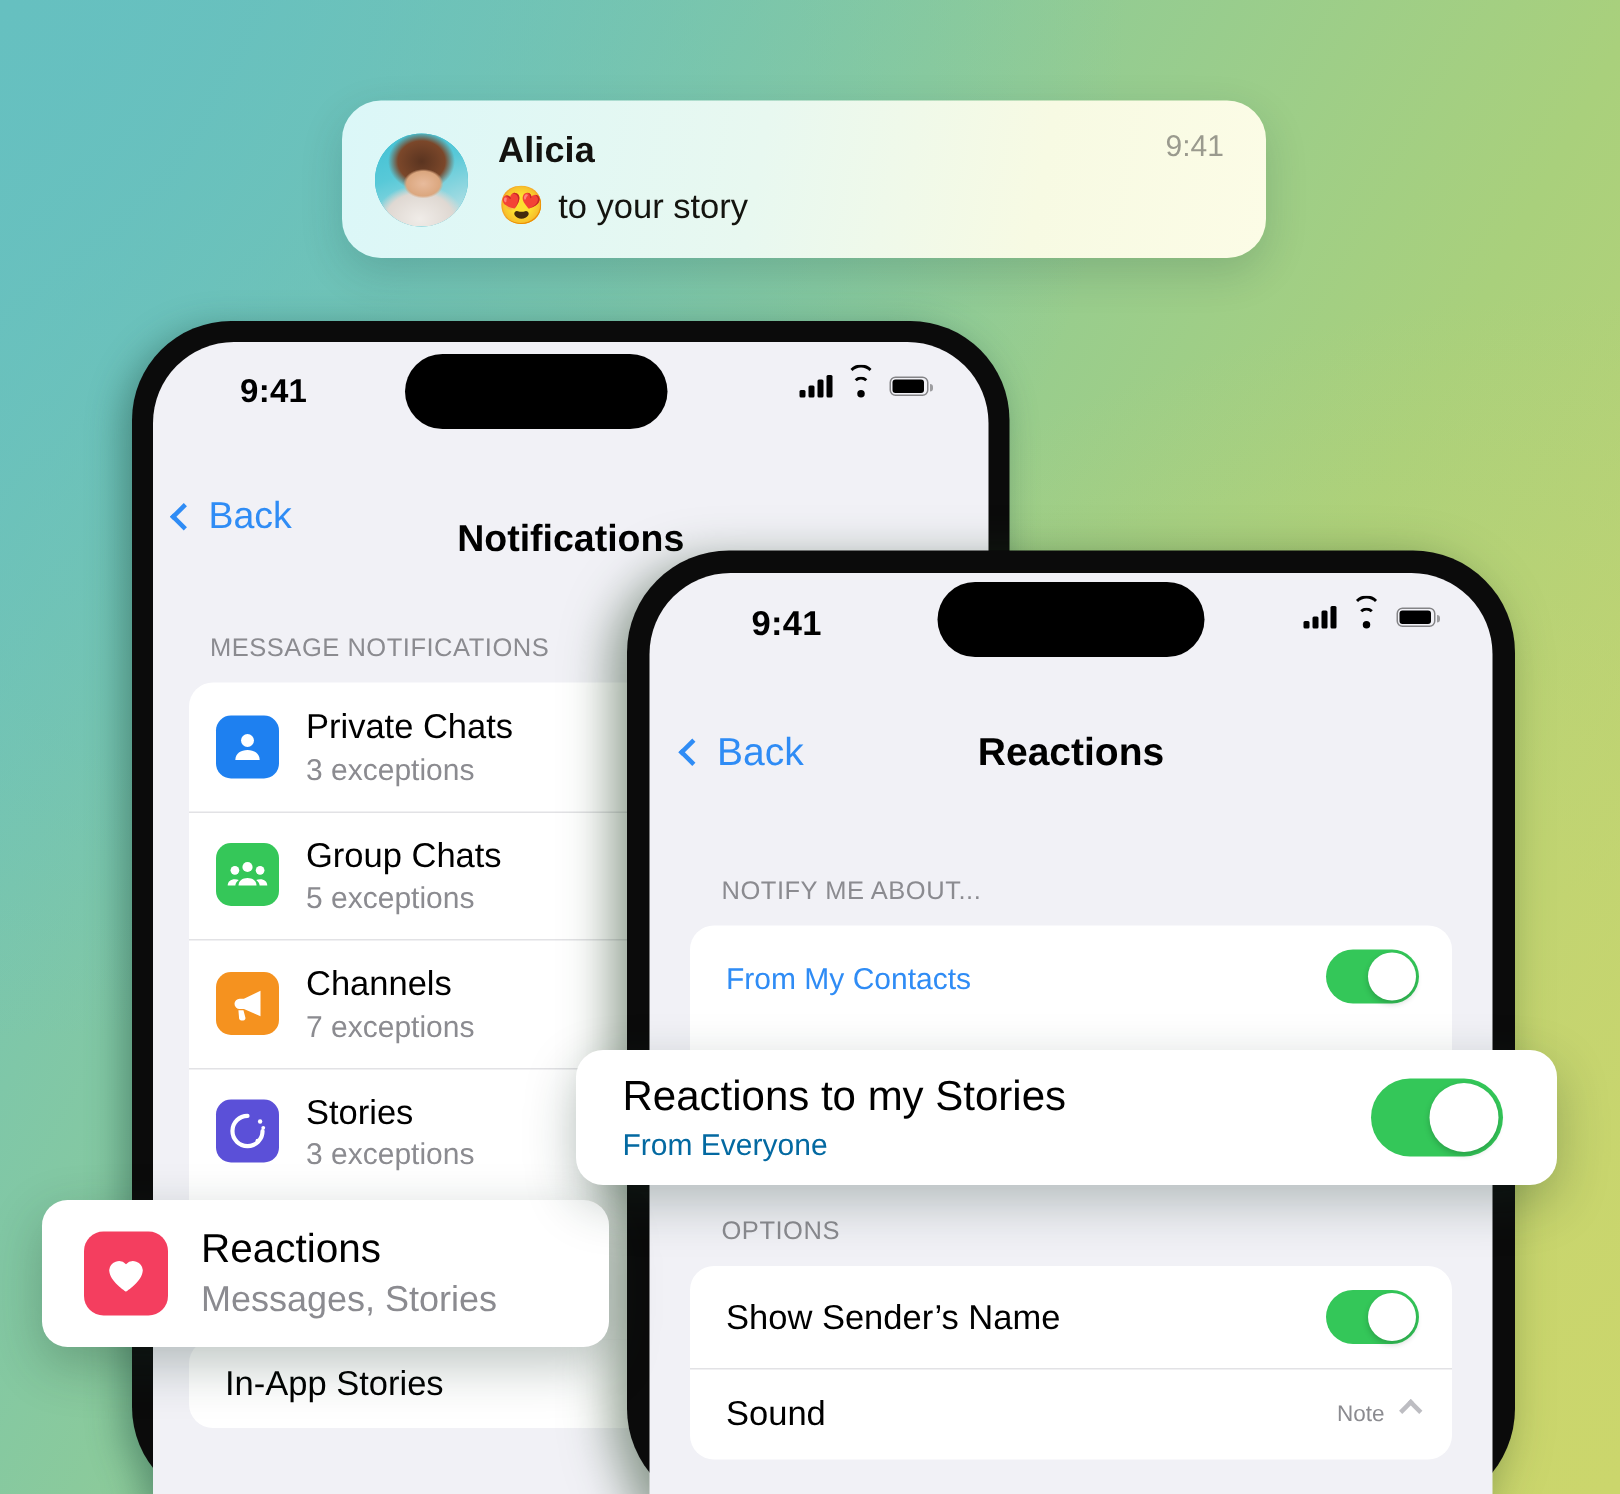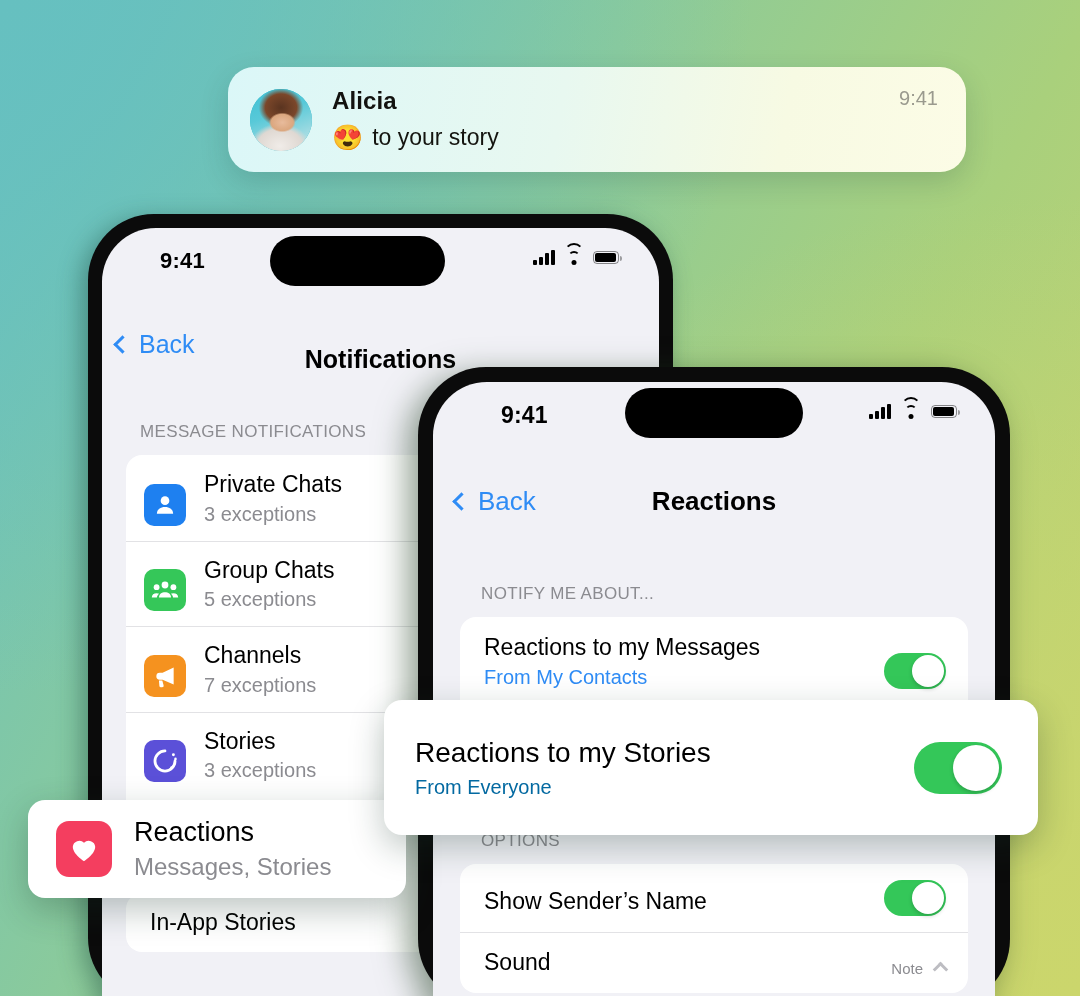--- a/index.html
+++ b/index.html
@@ -15,21 +15,21 @@
       radial-gradient(120% 120% at 0% 0%, #66c0c0 0%, rgba(102,192,192,0) 58%),
       radial-gradient(130% 130% at 100% 100%, #cbd66c 0%, rgba(203,214,108,0) 62%),
       linear-gradient(118deg, #68c1c0 0%, #8ecb98 40%, #a9d07c 68%, #c8d470 100%);
     overflow: hidden;
   }
 
   
   #notif {
     position: absolute;
     left: 228px; top: 67px;
-    width: 738px; height: 105px;
+    width: 616px; height: 105px;
     border-radius: 26px;
     background: linear-gradient(100deg, #dbf7f8 0%, #e8f8f0 45%, #f7fae3 75%, #fcfce6 100%);
     box-shadow: 0 10px 28px rgba(20,60,60,.18);
     display: flex; align-items: center;
     padding: 0 28px 0 22px;
   }
   #notif .avatar {
     width: 62px; height: 62px; border-radius: 50%;
     flex: 0 0 62px;
     overflow: hidden;
@@ -154,21 +154,21 @@
     font-weight: bold; color: #000;
   }
 
   
   .sec-header {
     color: #8b8b90; text-transform: uppercase; letter-spacing: .35px;
   }
   .card {
     background: #fff; border-radius: 16px; overflow: hidden;
   }
-  .row { display: flex; align-items: flex-end; position: relative; }
+  .row { display: flex; align-items: center; position: relative; }
   .row + .row::before {
     content: ""; position: absolute; left: 0; right: 0; top: 0;
     height: 1px; background: #e2e2e5;
   }
   .row-ic {
     flex: 0 0 auto; border-radius: 10px;
     display: flex; align-items: center; justify-content: center;
   }
   .row-txt { flex: 1 1 auto; min-width: 0; }
   .row-title { color: #000; }
@@ -252,21 +252,21 @@
   #card-reactions .row-ic {
     width: 56px; height: 56px; border-radius: 13px;
     background: #f43e5f;
   }
   #card-reactions .ctxt { margin-left: 22px; }
   #card-reactions .ctitle { font-size: 27px; color: #000; line-height: 1.2; }
   #card-reactions .csub { font-size: 24px; color: #8b8b90; margin-top: 4px; line-height: 1.2; text-align: center; }
 
   #card-stories {
     left: 384px; top: 700px;
-    width: 654px; height: 135px;
+    width: 654px; height: 90px;
     border-radius: 18px;
     display: flex; align-items: center;
     padding: 0 36px 0 31px;
   }
   #card-stories .ctxt { flex: 1 1 auto; }
   #card-stories .ctitle { font-size: 28px; color: #000; line-height: 1.2; }
   #card-stories .csub { font-size: 20px; color: #0369a1; margin-top: 5px; line-height: 1.2; }
   #card-stories .toggle { width: 88px; height: 52px; }
   #card-stories .toggle .knob { width: 46px; height: 46px; right: 3px; }
 
@@ -438,21 +438,20 @@
           <span class="chev"></span>
           <span>Back</span>
         </div>
         <div class="nav-title">Reactions</div>
       </div>
 
       <div class="sec-header">NOTIFY ME ABOUT...</div>
       <div class="card">
         <div class="row">
           <div class="row-txt">
-            <div class="row-title">Reactions to my Messages</div>
             <div class="row-sub link">From My Contacts</div>
           </div>
           <div class="toggle">
             <div class="knob"></div>
           </div>
         </div>
 
         <div class="row" style="visibility:hidden;height:100px">
           <div class="row-txt">
             <div class="row-title">Reactions to my Stories</div>

